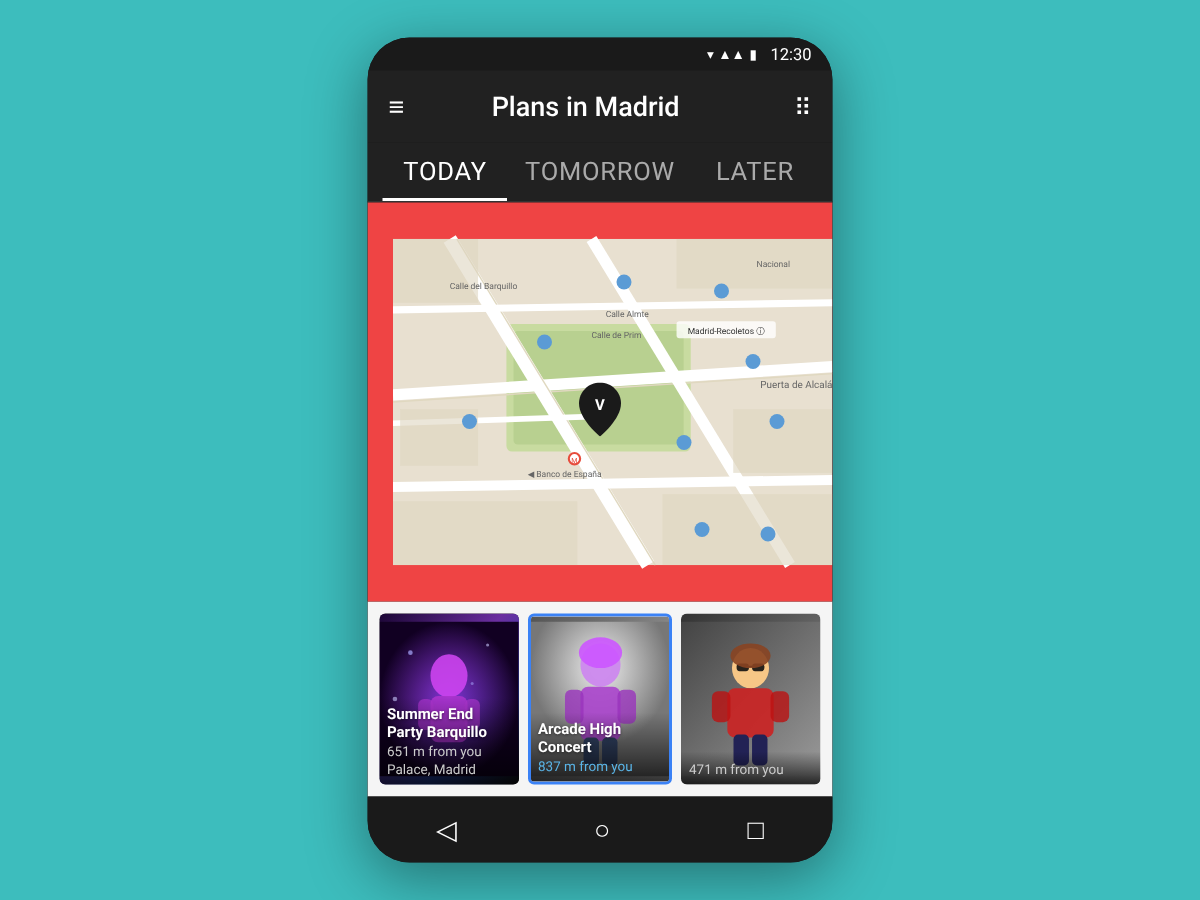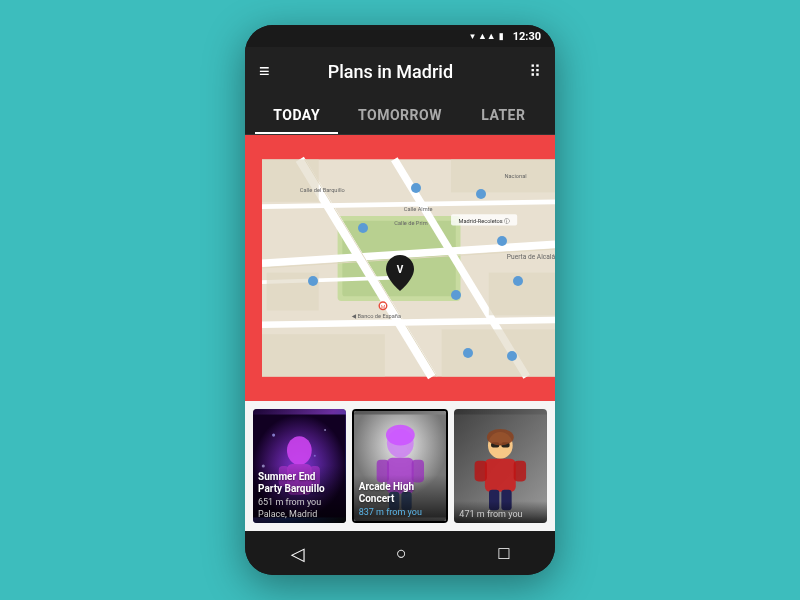--- a/index.html
+++ b/index.html
@@ -34,21 +34,21 @@
       flex-shrink: 0;
     }
     .status-bar .signal-icons {
       display: flex;
       align-items: center;
       gap: 3px;
     }
     .status-bar .time {
       color: white;
       font-size: 11px;
-      font-weight: 700;
+      font-weight: 400;
       margin-left: 4px;
     }
     .status-icon {
       color: white;
       font-size: 9px;
     }
     
     .app-bar {
       background: #212121;
       height: 48px;
@@ -82,22 +82,22 @@
       height: 40px;
       display: flex;
       align-items: center;
       border-bottom: 1px solid #333;
       flex-shrink: 0;
     }
     .tab {
       flex: 1;
       text-align: center;
       color: #aaa;
-      font-size: 14px;
-      font-weight: 700;
+      font-size: 17px;
+      font-weight: 400;
       letter-spacing: 0.5px;
       cursor: pointer;
       height: 100%;
       display: flex;
       align-items: center;
       justify-content: center;
       position: relative;
     }
     .tab.active {
       color: white;
@@ -155,21 +155,21 @@
     }
     .event-card {
       flex: 1;
       border-radius: 4px;
       overflow: hidden;
       position: relative;
       cursor: pointer;
       background: #555;
     }
     .event-card.highlighted {
-      border: 2px solid #000000;
+      border: 2px solid #3b82f6;
     }
     .card-overlay {
       position: absolute;
       bottom: 0;
       left: 0;
       right: 0;
       padding: 6px 5px 4px;
       background: linear-gradient(transparent, rgba(0,0,0,0.75));
     }
     .card-title {

